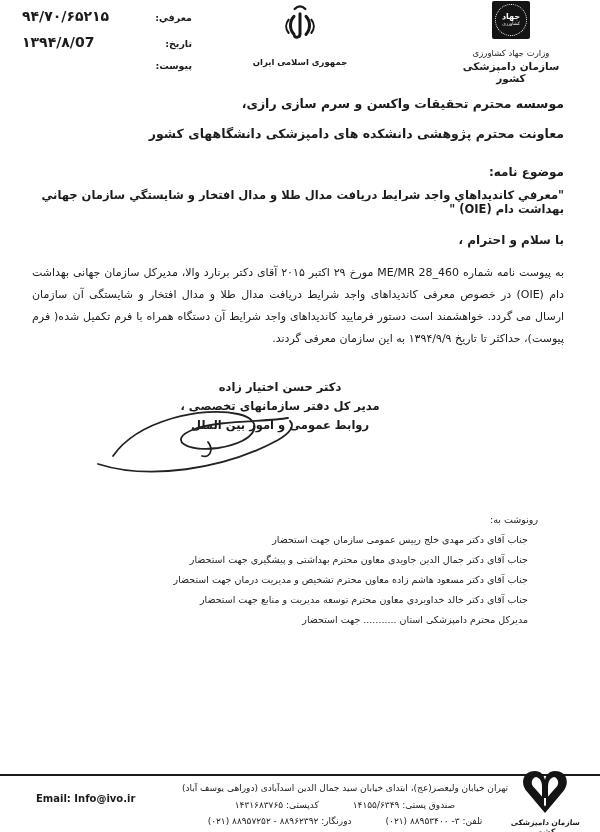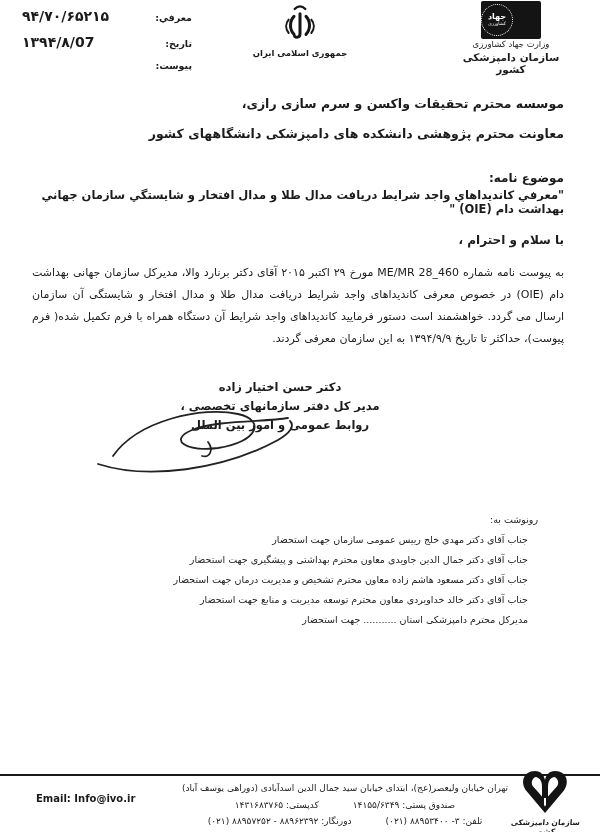--- a/index.html
+++ b/index.html
@@ -6,27 +6,27 @@
   .page{
     position:relative;width:600px;height:832px;margin:0 auto;background:#ffffff;
     font-family:"DejaVu Sans",sans-serif;color:#1b1b1b;overflow:hidden;
   }
   
   .hdr-left{position:absolute;top:8px;left:22px;width:170px;direction:rtl;}
   .hdr-row{display:flex;justify-content:space-between;align-items:baseline;margin-bottom:10px;}
   .hdr-row .lbl{font-size:9.5px;font-weight:bold;}
   .hdr-row .val{font-size:14px;font-weight:bold;letter-spacing:.3px;}
   .emblem-wrap{position:absolute;top:3px;left:50%;transform:translateX(-50%);width:150px;text-align:center;}
-  .emblem-caption{font-size:8.5px;font-weight:bold;margin-top:1px;}
+  .emblem-caption{font-size:8.5px;font-weight:bold;margin-top:10px;}
   .hdr-right{position:absolute;top:1px;right:26px;width:126px;text-align:center;direction:rtl;}
-  .jahad-box{width:60px;height:38px;background:#141414;margin:0 auto;display:flex;align-items:center;justify-content:flex-end;border-radius:2px;}
+  .jahad-box{width:38px;height:38px;background:#141414;margin:0 auto;display:flex;align-items:center;justify-content:center;border-radius:2px;}
   .jahad-circle{width:30px;height:30px;border:1px dotted #fff;border-radius:50%;display:flex;flex-direction:column;align-items:center;justify-content:center;color:#fff;}
   .jahad-l1{font-size:8px;font-weight:bold;line-height:1.1;}
   .jahad-l2{font-size:4.5px;line-height:1.3;}
-  .ministry{font-size:8.5px;margin-top:0;text-align:center;}
+  .ministry{font-size:8.5px;margin-top:9px;text-align:center;}
   .organization{font-size:10.5px;font-weight:bold;margin-top:2px;}
   
   .line{position:absolute;left:32px;right:36px;direction:rtl;text-align:right;}
   .recipient{font-size:12.5px;font-weight:bold;}
   .subject-label{font-size:12px;font-weight:bold;}
   .subject{font-size:11.5px;font-weight:bold;}
   .salutation{font-size:12px;font-weight:bold;}
   .paragraph{position:absolute;left:32px;right:36px;top:262px;direction:rtl;
     text-align:justify;font-size:11px;line-height:22px;}
   .sig-block{position:absolute;top:378px;left:150px;width:260px;direction:rtl;text-align:center;
@@ -83,21 +83,21 @@
         <span class="jahad-l1">جهاد</span>
         <span class="jahad-l2">کشاورزی</span>
       </div>
     </div>
     <div class="ministry">وزارت جهاد کشاورزی</div>
     <div class="organization">سازمان دامپزشکی کشور</div>
   </div>
 
   <div class="line recipient" style="top:96px">موسسه محترم تحقیقات واکسن و سرم سازی رازی،</div>
   <div class="line recipient" style="top:126px">معاونت محترم پژوهشی دانشکده های دامپزشکی دانشگاههای کشور</div>
-  <div class="line subject-label" style="top:171px">موضوع نامه:</div>
+  <div class="line subject-label" style="top:165px">موضوع نامه:</div>
   <div class="line subject" style="top:188px">"معرفي كانديداهاي واجد شرايط دريافت مدال طلا و مدال افتخار و شايستگي سازمان جهاني بهداشت دام (OIE)  "</div>
   <div class="line salutation" style="top:233px">با سلام و احترام ،</div>
   <div class="paragraph">به پیوست نامه شماره ME/MR 28_460 مورخ ۲۹ اکتبر ۲۰۱۵ آقای دکتر برنارد والا، مدیرکل سازمان جهانی بهداشت دام (OIE) در خصوص معرفی کاندیداهای واجد شرایط دریافت مدال طلا و مدال افتخار و شایستگی آن سازمان ارسال می گردد. خواهشمند است دستور فرمایید کاندیداهای واجد شرایط آن دستگاه همراه با فرم تکمیل شده( فرم پیوست)، حداکثر تا تاریخ ۱۳۹۴/۹/۹ به این سازمان معرفی گردند.</div>
 
   <div class="sig-block">
     <div>دکتر حسن اختیار زاده</div>
     <div>مدیر کل دفتر سازمانهای تخصصی ،</div>
     <div>روابط عمومی و امور بین الملل</div>
   </div>
   <svg class="sig-scribble" width="250" height="85" viewBox="0 0 250 85">

